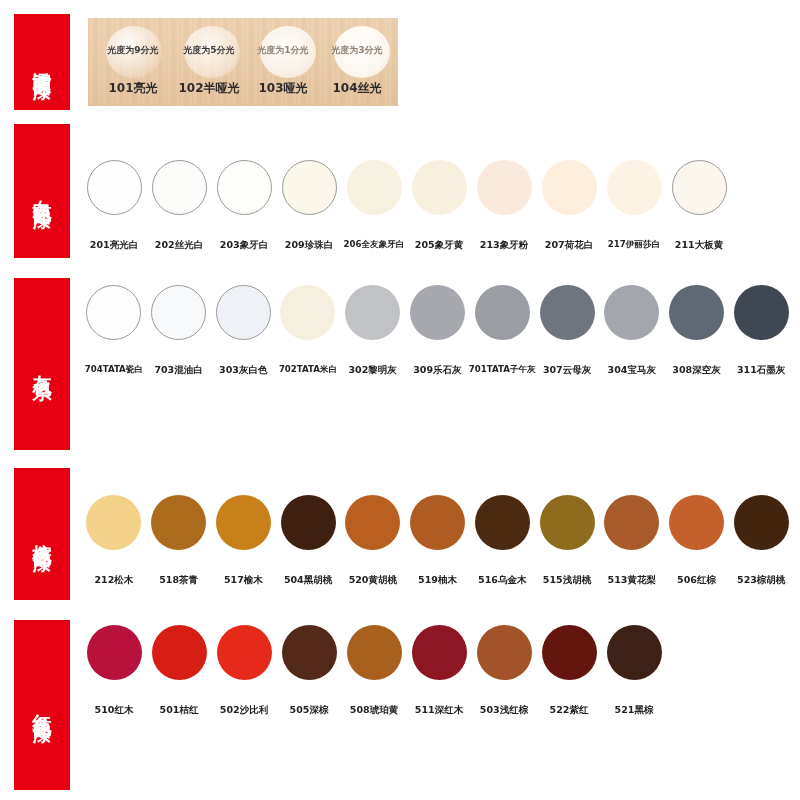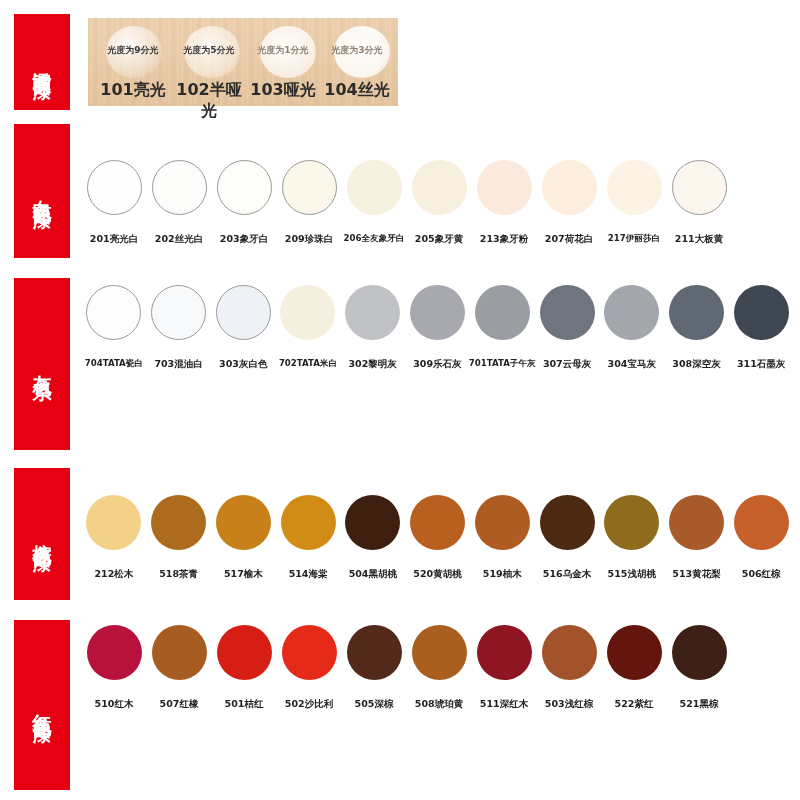--- a/index.html
+++ b/index.html
@@ -52,36 +52,36 @@
   .gloss.g3{left:172px;background:radial-gradient(circle at 45% 40%,rgba(255,255,255,.95),rgba(253,250,246,.8) 62%,rgba(255,255,255,.45) 85%);}
   .gloss.g4{left:246px;background:radial-gradient(circle at 45% 40%,rgba(255,255,255,.97),rgba(254,252,249,.88) 64%,rgba(255,255,255,.55) 86%);}
   .wood-top{
     position:absolute;top:26px;width:74px;text-align:center;
     font-size:9px;font-weight:bold;color:#3b3b3b;
   }
   .wood-top.w3{color:#8e8175;}
   .wood-top.w4{color:#8e8175;}
   .wood-bot{
     position:absolute;top:62px;width:74px;text-align:center;
-    font-size:16px;font-weight:bold;color:#2b2b2b;
+    font-size:12px;font-weight:bold;color:#2b2b2b;
   }
   .c1{left:8px;}.c2{left:84px;}.c3{left:158px;}.c4{left:232px;}
 
   
   .row{display:flex;flex-wrap:nowrap;}
   .sw{
     width:64px;margin-right:1px;
     display:flex;flex-direction:column;align-items:center;
   }
   .dot{
     width:55px;height:55px;border-radius:50%;
   }
   .dot.outline{border:1px solid #9a9a9a;box-sizing:border-box;}
   .cap{
-    margin-top:18px;
+    margin-top:24px;
     font-size:9.5px;
     font-weight:bold;
     color:#222;
     white-space:nowrap;
     text-align:center;
   }
   .cap.sm{font-size:8.6px;}
 </style>
 </head>
 <body>
@@ -221,24 +221,20 @@
         </div>
         <div class="sw">
           <div class="dot" style="background: rgb(173, 107, 29);"></div>
           <div class="cap">518茶青</div>
         </div>
         <div class="sw">
           <div class="dot" style="background: rgb(200, 129, 26);"></div>
           <div class="cap">517榆木</div>
         </div>
         <div class="sw">
-          <div class="dot" style="background: rgb(208, 140, 20);"></div>
-          <div class="cap">514海棠</div>
-        </div>
-        <div class="sw">
           <div class="dot" style="background: rgb(62, 31, 16);"></div>
           <div class="cap">504黑胡桃</div>
         </div>
         <div class="sw">
           <div class="dot" style="background: rgb(185, 96, 33);"></div>
           <div class="cap">520黄胡桃</div>
         </div>
         <div class="sw">
           <div class="dot" style="background: rgb(174, 92, 34);"></div>
           <div class="cap">519柚木</div>
@@ -251,34 +247,34 @@
           <div class="dot" style="background: rgb(142, 107, 29);"></div>
           <div class="cap">515浅胡桃</div>
         </div>
         <div class="sw">
           <div class="dot" style="background: rgb(168, 90, 42);"></div>
           <div class="cap">513黄花梨</div>
         </div>
         <div class="sw">
           <div class="dot" style="background: rgb(197, 96, 42);"></div>
           <div class="cap">506红棕</div>
+        </div>
+        <div class="sw">
+          <div class="dot" style="background: rgb(66, 36, 15);"></div>
+          <div class="cap">523棕胡桃</div>
         </div>
       </div>
     </div>
   <div class="section" id="sec-red" style="top:625px;">
       <div class="row">
         <div class="sw">
           <div class="dot" style="background: rgb(184, 18, 60);"></div>
           <div class="cap">510红木</div>
         </div>
         <div class="sw">
-          <div class="dot" style="background: rgb(167, 92, 33);"></div>
-          <div class="cap">507红橡</div>
-        </div>
-        <div class="sw">
           <div class="dot" style="background: rgb(214, 30, 21);"></div>
           <div class="cap">501桔红</div>
         </div>
         <div class="sw">
           <div class="dot" style="background: rgb(230, 42, 26);"></div>
           <div class="cap">502沙比利</div>
         </div>
         <div class="sw">
           <div class="dot" style="background: rgb(83, 41, 26);"></div>
           <div class="cap">505深棕</div>

